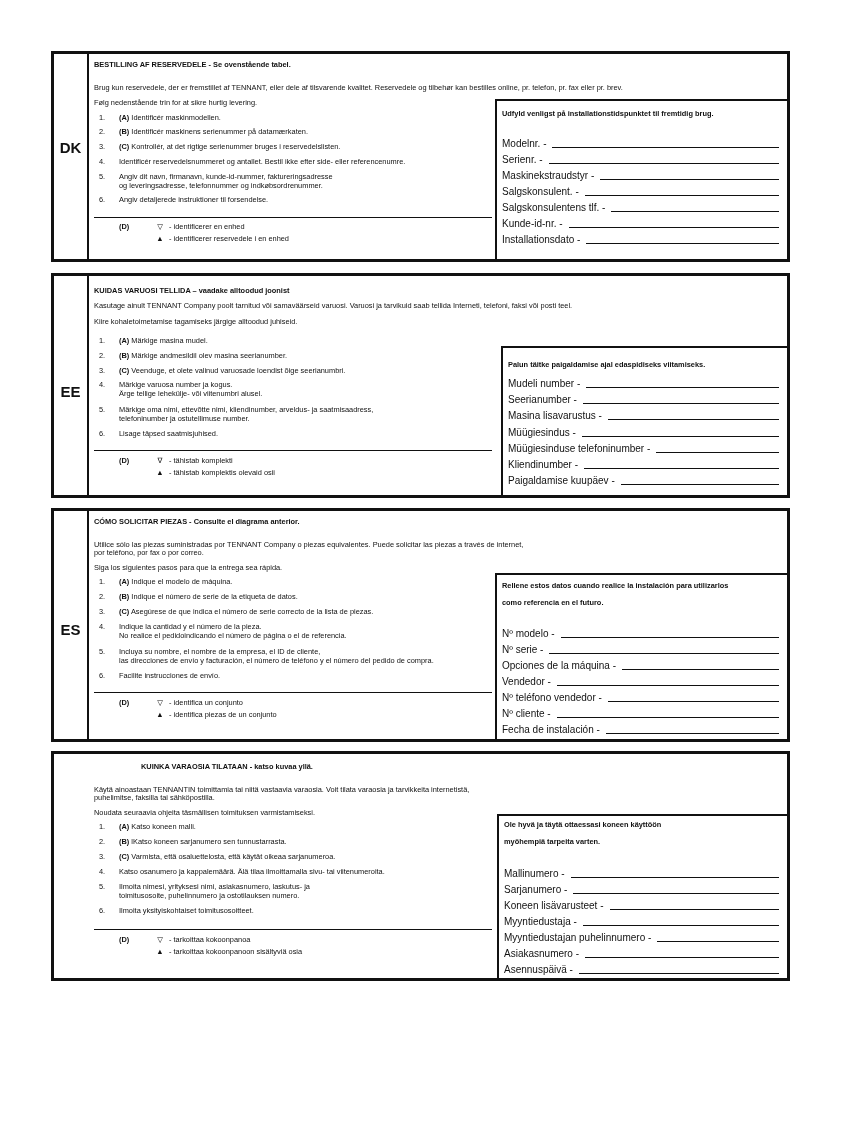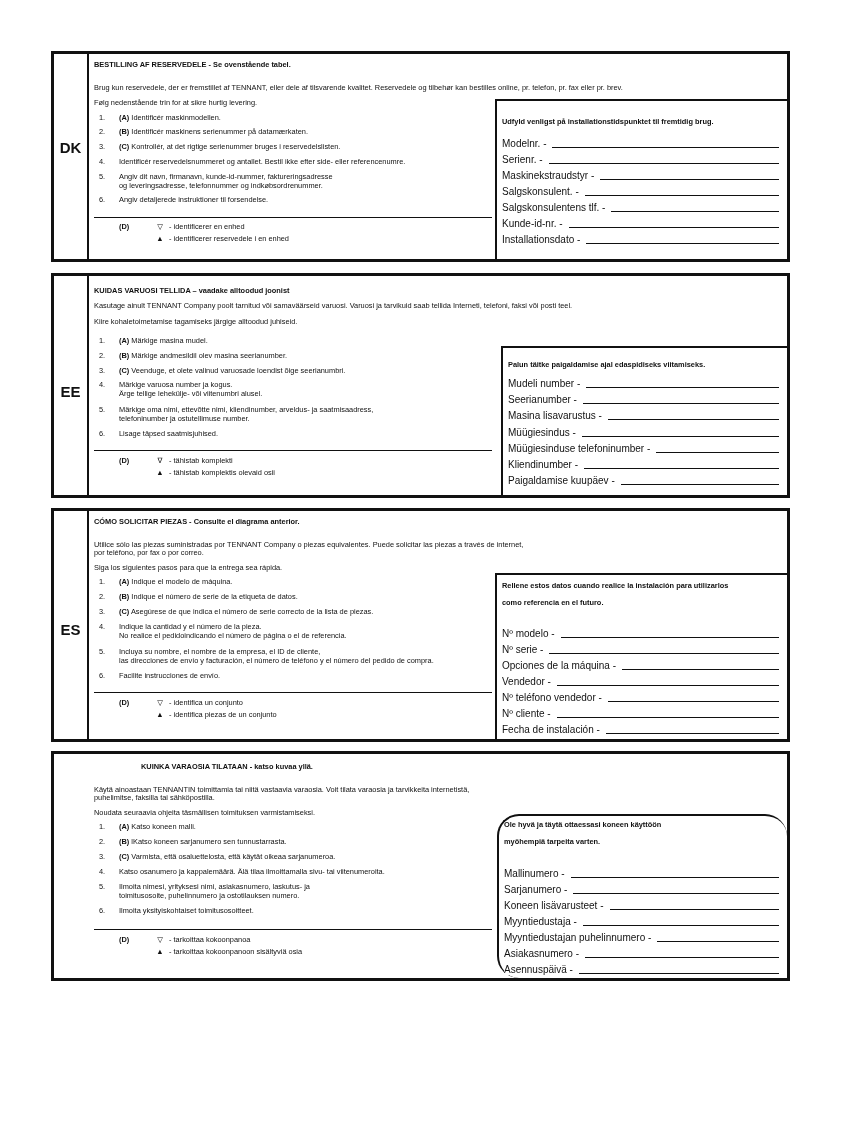--- a/index.html
+++ b/index.html
@@ -67,21 +67,21 @@
     <div class="legend-rule" style="top:163px;width:398px;"></div>
     <div class="legend" style="top:167px;">
       <span class="d">(D)</span>
       <span class="sym" style="top:0;">▽</span>
       <span class="desc" style="top:0;">- identificerer en enhed</span>
       <span class="sym" style="top:12px;">▲</span>
       <span class="desc" style="top:12px;">- identificerer reservedele i en enhed</span>
     </div>
   </div>
   <div class="regbox" style="left:441px;top:45px;right:0;bottom:0;">
-    <div class="rtitle" style="top:12px;">Udfyld venligst på installationstidspunktet til fremtidig brug.</div>
+    <div class="rtitle" style="top:4px;">Udfyld venligst på installationstidspunktet til fremtidig brug.</div>
     <div class="field" style="top:36px;">
         <span class="flabel">Modelnr. -</span>
         <span class="fline"></span>
       </div>
     <div class="field" style="top:52px;">
         <span class="flabel">Serienr. -</span>
         <span class="fline"></span>
       </div>
     <div class="field" style="top:68px;">
         <span class="flabel">Maskinekstraudstyr -</span>
@@ -294,21 +294,21 @@
 
     <div class="legend-rule" style="top:175px;width:398px;"></div>
     <div class="legend" style="top:180px;">
       <span class="d">(D)</span>
       <span class="sym" style="top:0;">▽</span>
       <span class="desc" style="top:0;">- tarkoittaa kokoonpanoa</span>
       <span class="sym" style="top:12px;">▲</span>
       <span class="desc" style="top:12px;">- tarkoittaa kokoonpanoon sisältyviä osia</span>
     </div>
   </div>
-  <div class="regbox" style="left:443px;top:60px;right:0;bottom:0;border-radius:22px;">
+  <div class="regbox" style="left:443px;top:60px;right:0;bottom:0;">
     <div class="rtitle" style="top:0px;">Ole hyvä ja täytä ottaessasi koneen käyttöön</div>
     <div class="rtitle" style="top:17px;">myöhempiä tarpeita varten.</div>
     <div class="field" style="top:51px;">
         <span class="flabel">Mallinumero -</span>
         <span class="fline"></span>
       </div>
     <div class="field" style="top:67px;">
         <span class="flabel">Sarjanumero -</span>
         <span class="fline"></span>
       </div>

